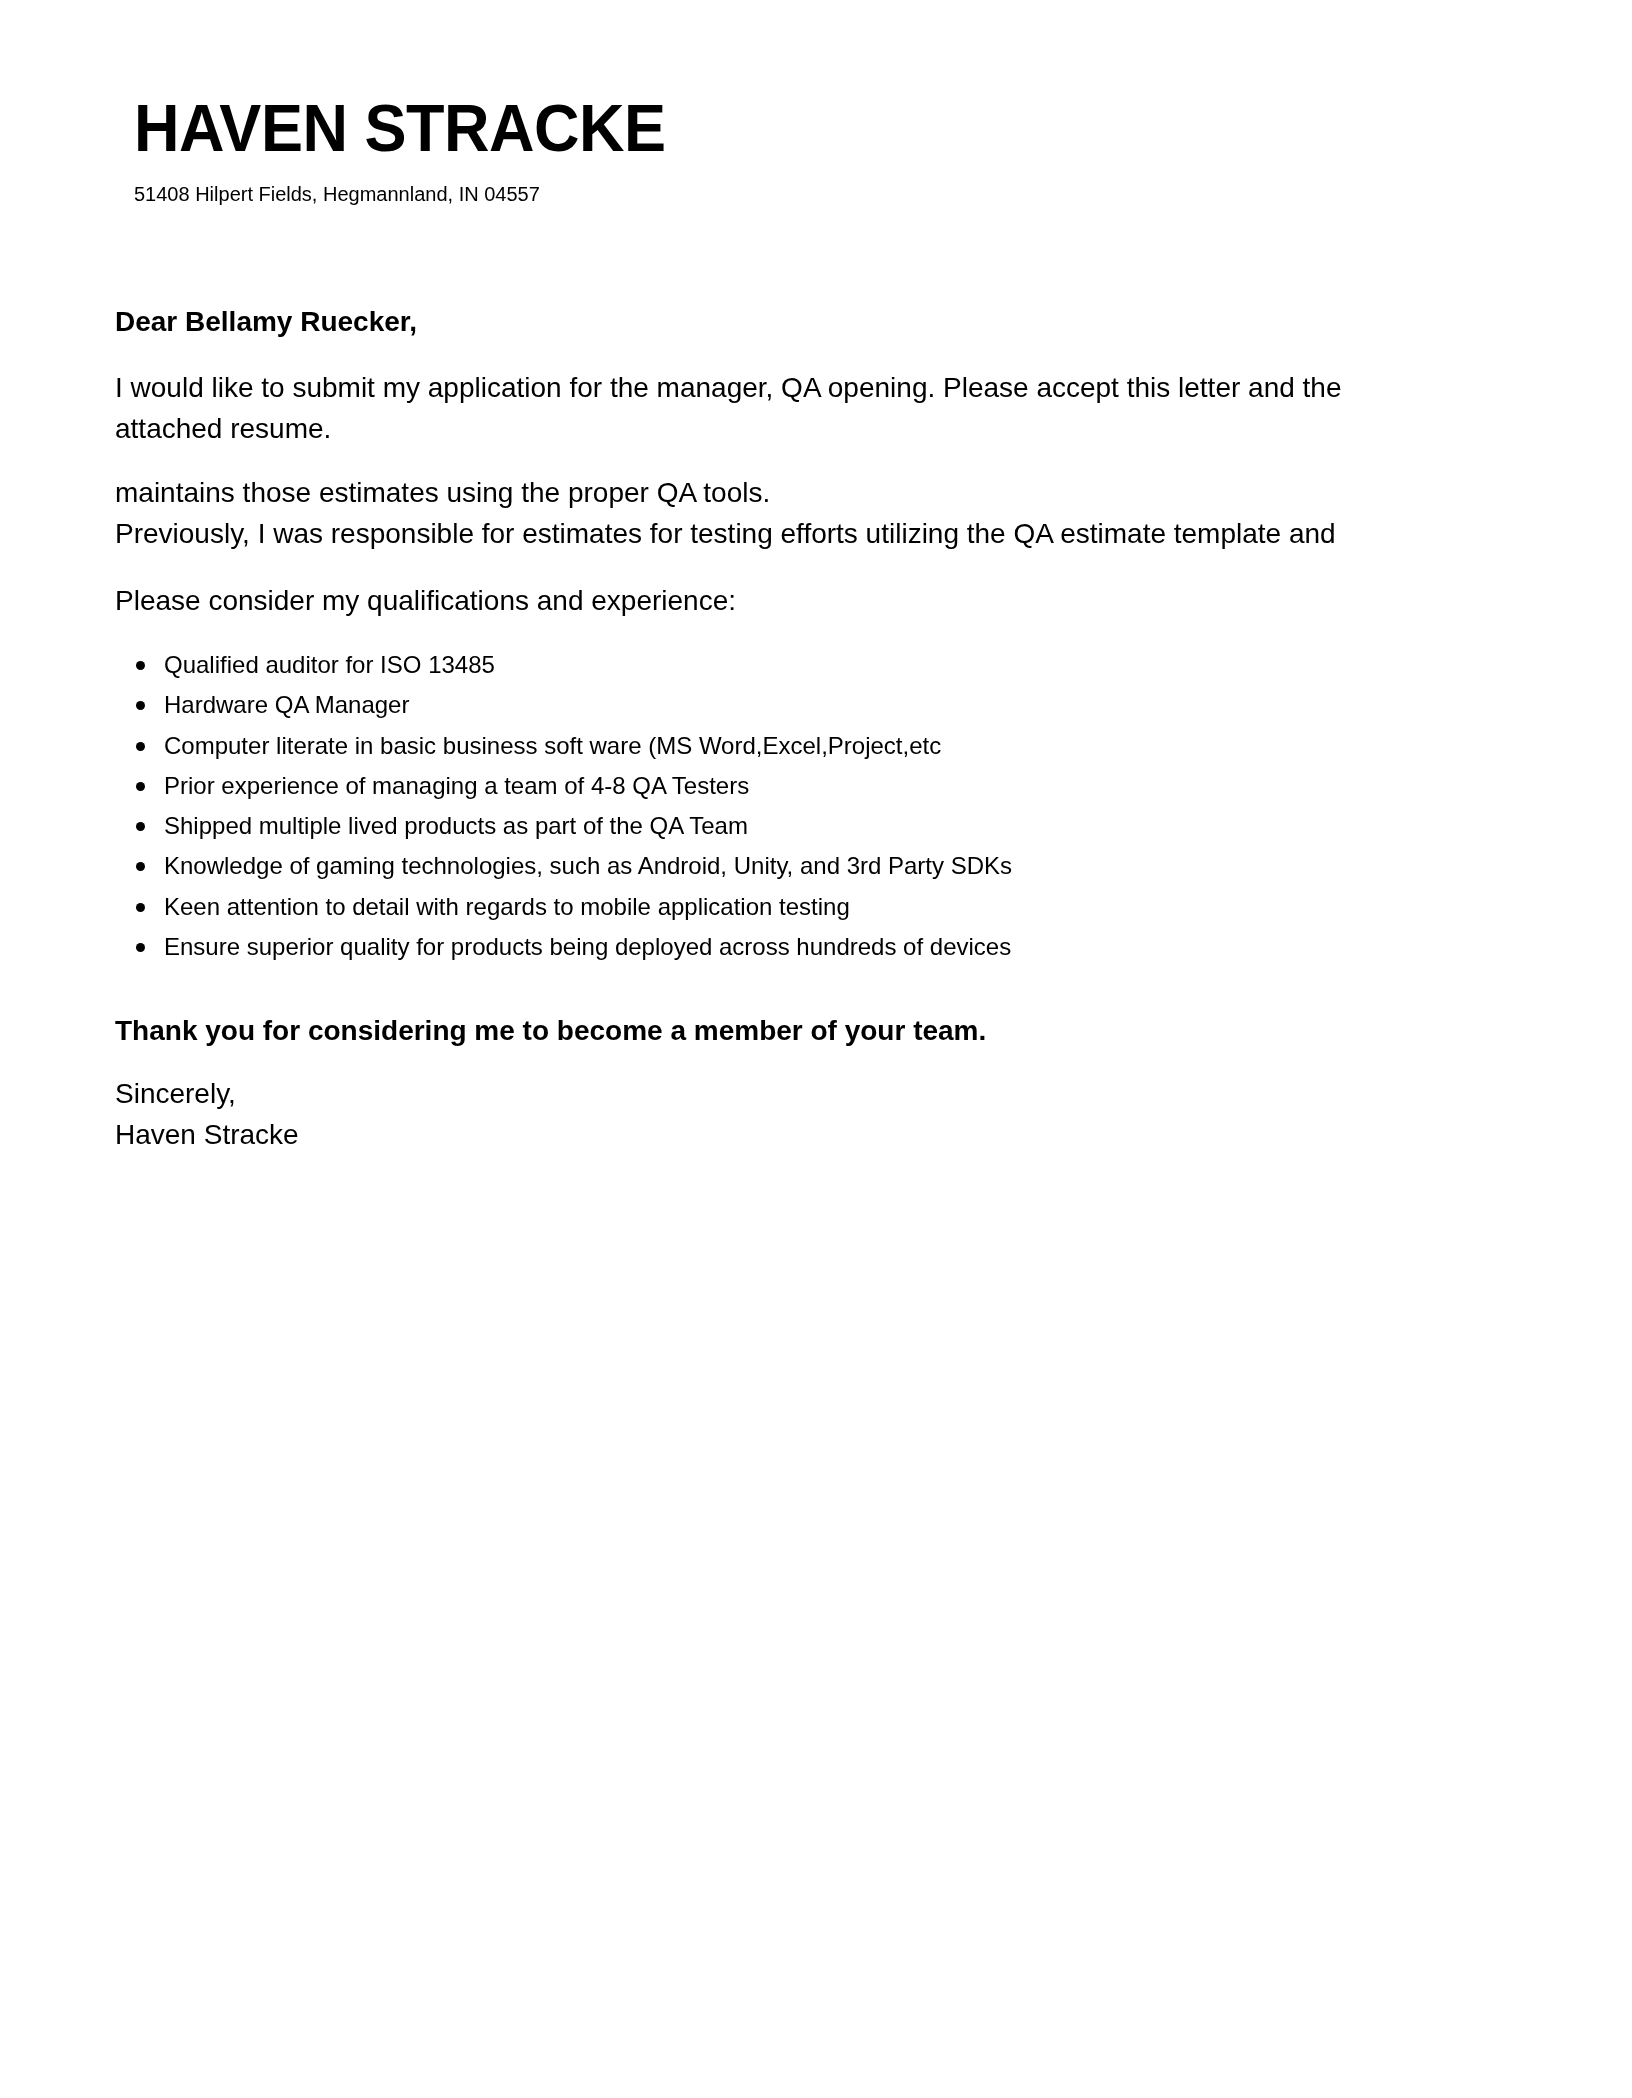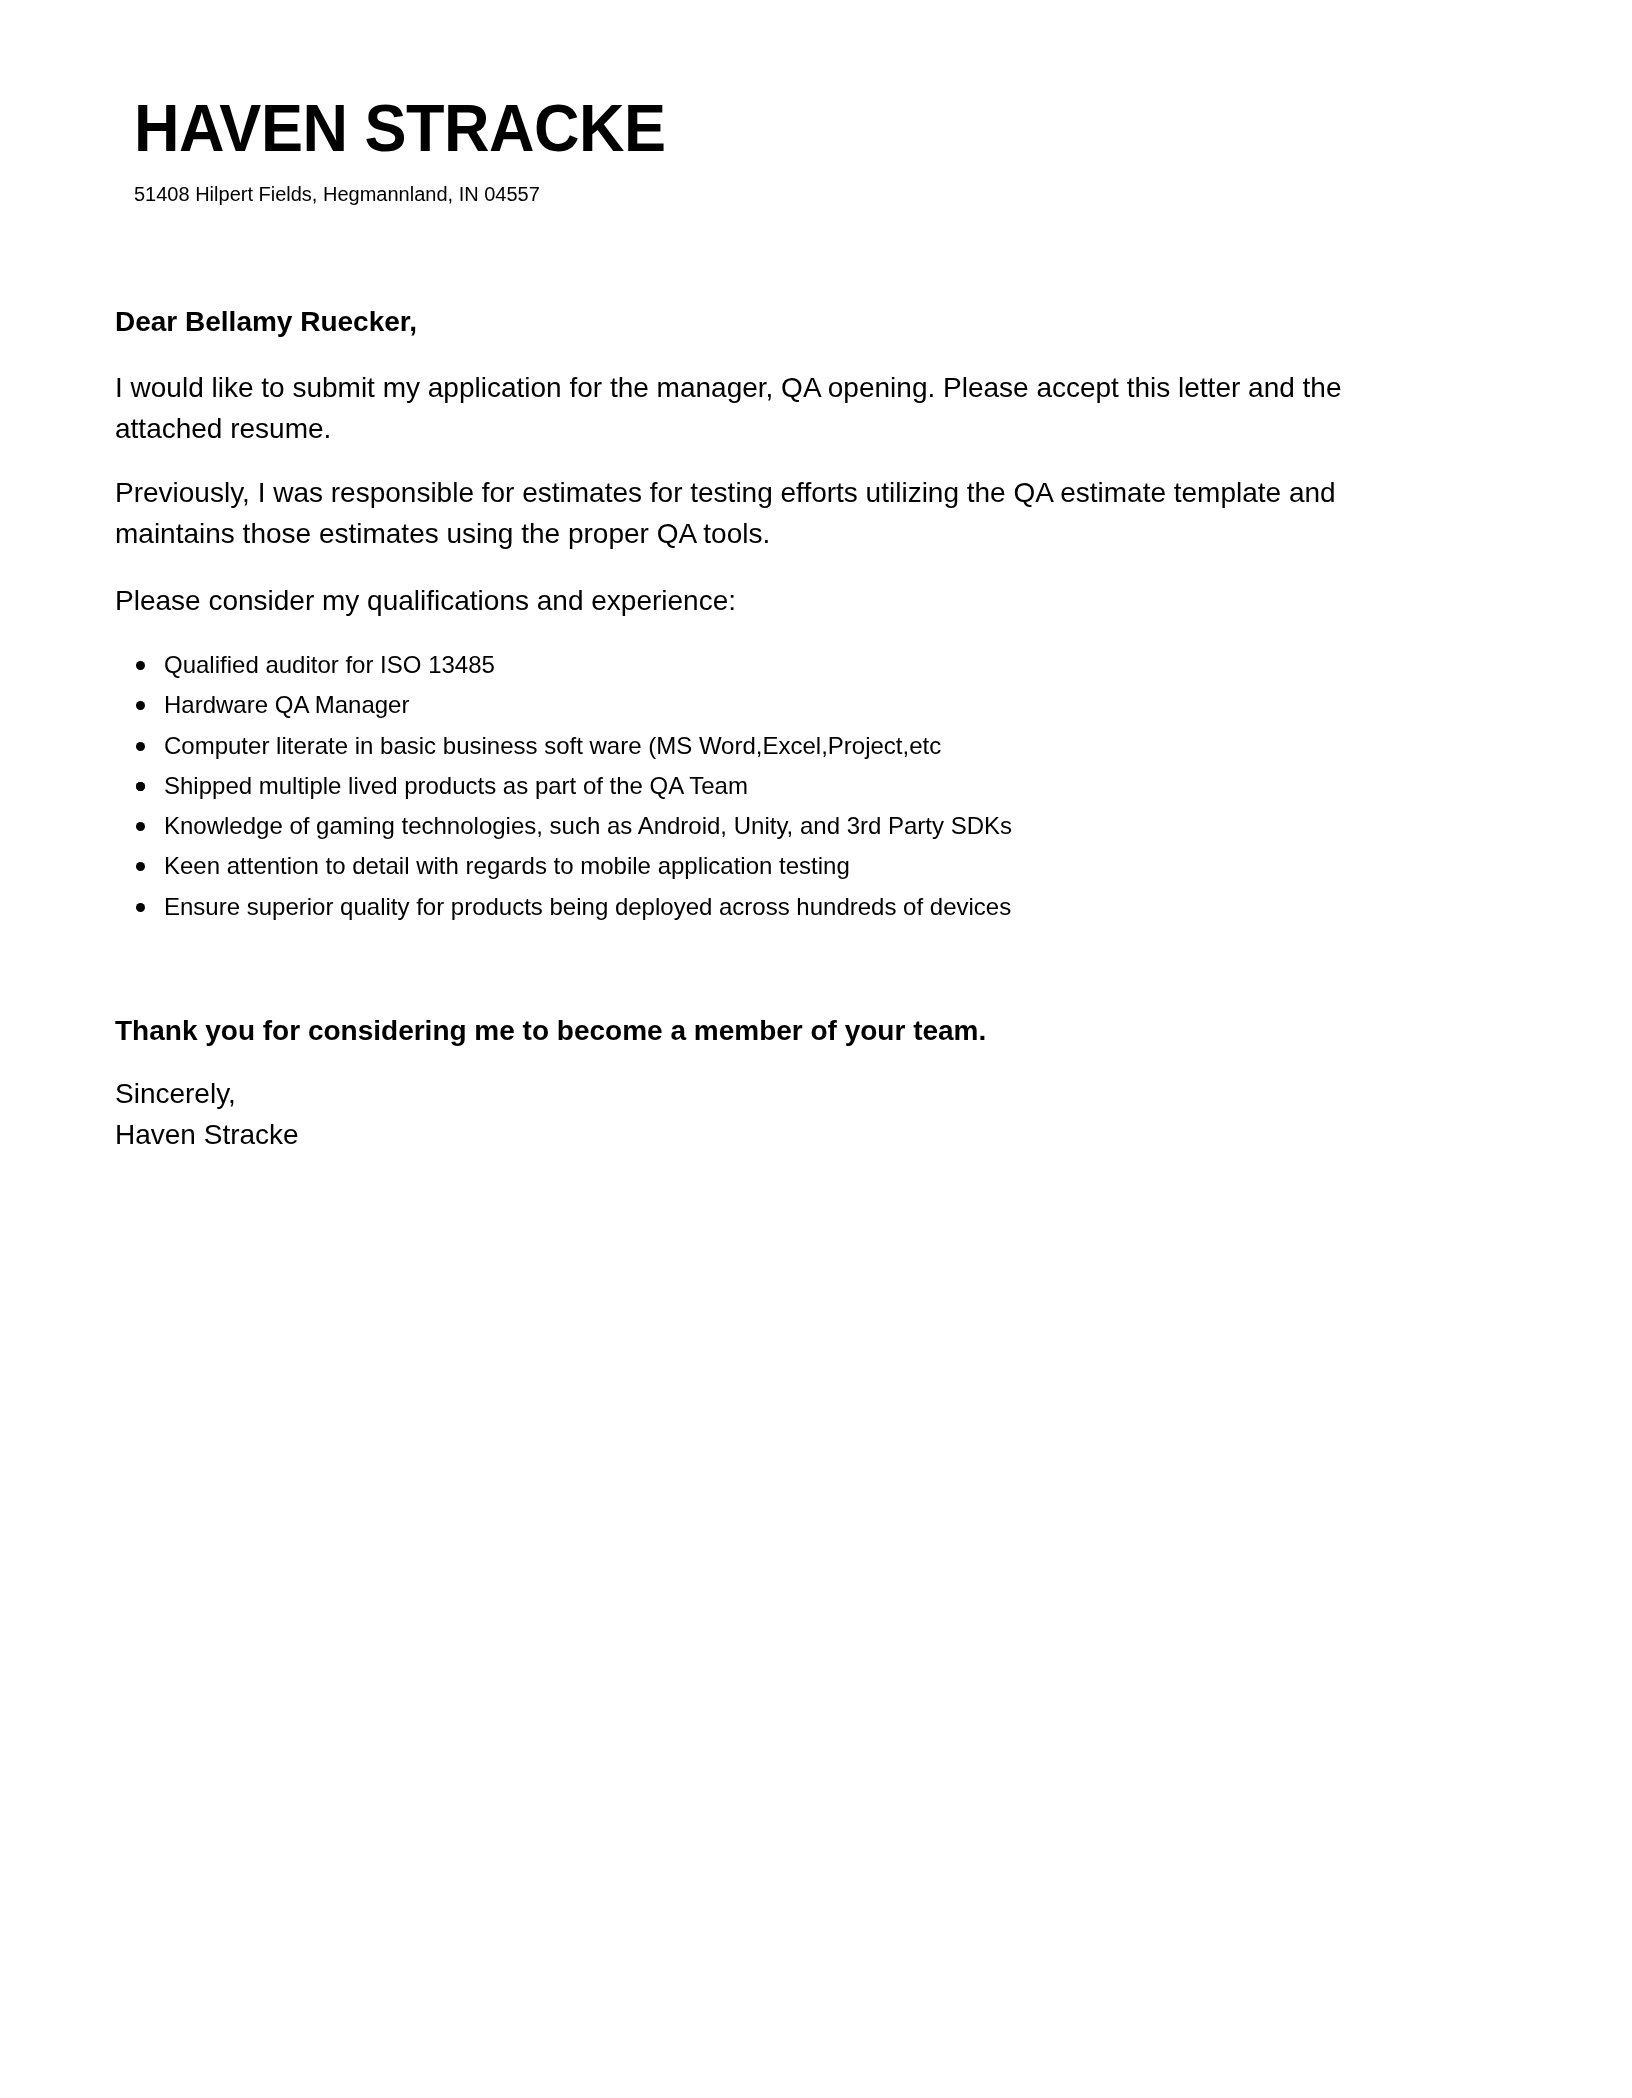--- a/index.html
+++ b/index.html
@@ -94,22 +94,22 @@
   <p class="header-address">51408 Hilpert Fields, Hegmannland, IN 04557</p>
 
   <p class="block bold salutation">Dear Bellamy Ruecker,</p>
 
   <p class="block p1">
     <span class="line">I would like to submit my application for the manager, QA opening. Please accept this letter and the</span>
     <span class="line">attached resume.</span>
   </p>
 
   <p class="block p2">
+    <span class="line">maintains those estimates using the proper QA tools.</span>
     <span class="line">Previously, I was responsible for estimates for testing efforts utilizing the QA estimate template and</span>
-    <span class="line">maintains those estimates using the proper QA tools.</span>
   </p>
 
   <p class="block p3">
     <span class="line">Please consider my qualifications and experience:</span>
   </p>
 
   <ul class="qual-list">
     <li>
       <span class="bullet"></span>
       <span>Qualified auditor for ISO 13485</span>
@@ -117,20 +117,21 @@
     <li>
       <span class="bullet"></span>
       <span>Hardware QA Manager</span>
     </li>
     <li>
       <span class="bullet"></span>
       <span>Computer literate in basic business soft ware (MS Word,Excel,Project,etc</span>
     </li>
     <li>
       <span class="bullet"></span>
+      <span>Prior experience of managing a team of 4-8 QA Testers</span>
     </li>
     <li>
       <span class="bullet"></span>
       <span>Shipped multiple lived products as part of the QA Team</span>
     </li>
     <li>
       <span class="bullet"></span>
       <span>Knowledge of gaming technologies, such as Android, Unity, and 3rd Party SDKs</span>
     </li>
     <li>

